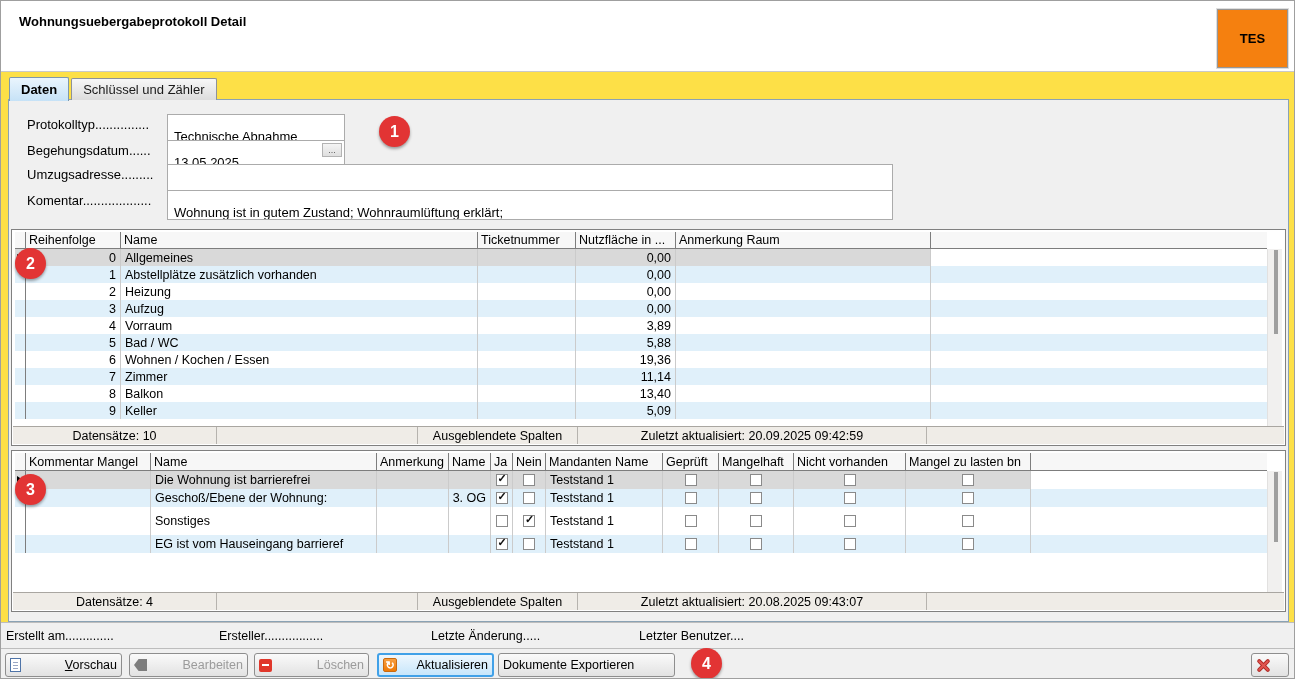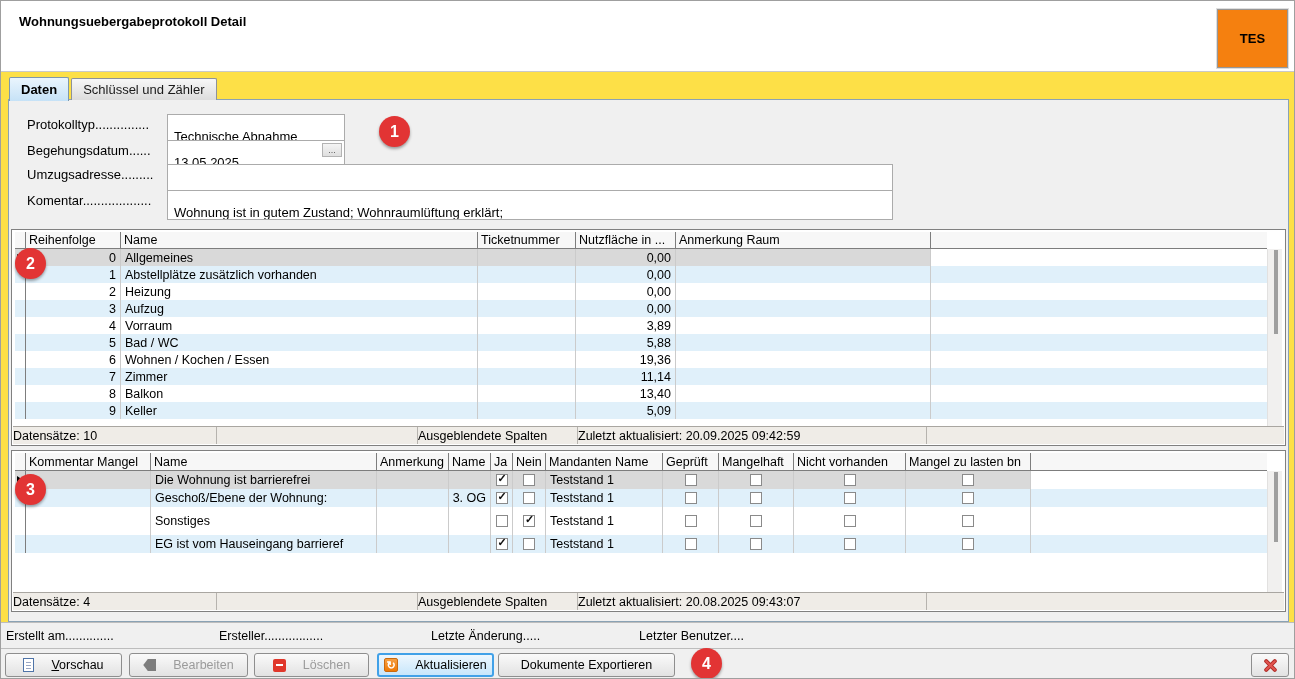--- a/index.html
+++ b/index.html
@@ -53,33 +53,33 @@
   .cb{display:inline-block;width:12px;height:12px;border:1px solid #8a8a8a;background:#fff;position:relative}
   .cb.on::after{content:"\2713";position:absolute;left:1px;top:-3px;font-size:11px;font-weight:bold;color:#111}
 
   
   .vscroll{position:absolute;right:3px;width:15px;background:#f1f0ef;border-left:1px solid #e2e1e0}
   .vthumb{position:absolute;left:6px;width:4px;background:#9f9f9f}
 
   
   .statusbar{position:absolute;left:1px;right:1px;bottom:1px;height:18px;background:#EFECE7;
              border-top:1px solid #a9a6a1;display:flex}
-  .seg{border-right:1px solid #b6b3ae;height:100%;display:flex;align-items:center;justify-content:flex-start;
+  .seg{border-right:1px solid #b6b3ae;height:100%;display:flex;align-items:center;justify-content:center;
        font-size:12.5px;white-space:nowrap;overflow:hidden}
   .s1{width:204px}.s2{width:201px}.s3{width:160px}.s4{width:349px}.s5{flex:1;border-right:none}
 
   
   .footerbar{position:absolute;left:0;top:621px;width:1295px;height:27px;background:#f0f0f0;
              border-top:1px solid #bdbdbd;border-bottom:1px solid #bdbdbd}
   .flab{position:absolute;top:6px;font-size:12.5px;white-space:nowrap}
 
   
   .toolbar{position:absolute;left:0;top:648px;width:1295px;height:31px;background:#f0f0f0}
   .btn{position:absolute;top:4px;height:24px;border:1px solid #8e8e8e;border-radius:3px;
-       background:linear-gradient(#fafafa,#e2e2e2);display:flex;align-items:center;justify-content:center;
+       background:linear-gradient(#fafafa,#e2e2e2);display:flex;align-items:center;justify-content:space-between;
        gap:17px;font-size:12.5px;cursor:pointer;padding:0 4px}
   .btn.disabled{color:#9b9b9b;cursor:default}
   .btn.focused{border:2px solid #41A1E8;background:linear-gradient(#eef7fe,#c7e6fb)}
   .ic{flex:0 0 auto;position:relative}
   .ic-prev{width:11px;height:14px;background:#fff;border:1px solid #4f74a8}
   .ic-prev::after{content:"";position:absolute;left:2px;top:3px;width:5px;height:8px;
        background:repeating-linear-gradient(#9aa7c4 0 1px,transparent 1px 3px)}
   .ic-edit{width:13px;height:12px;background:#7d7d7d;
        clip-path:polygon(0 50%,35% 0,100% 0,100% 100%,35% 100%)}
   .ic-del{width:13px;height:13px;background:#E0372B;border-radius:2px}

